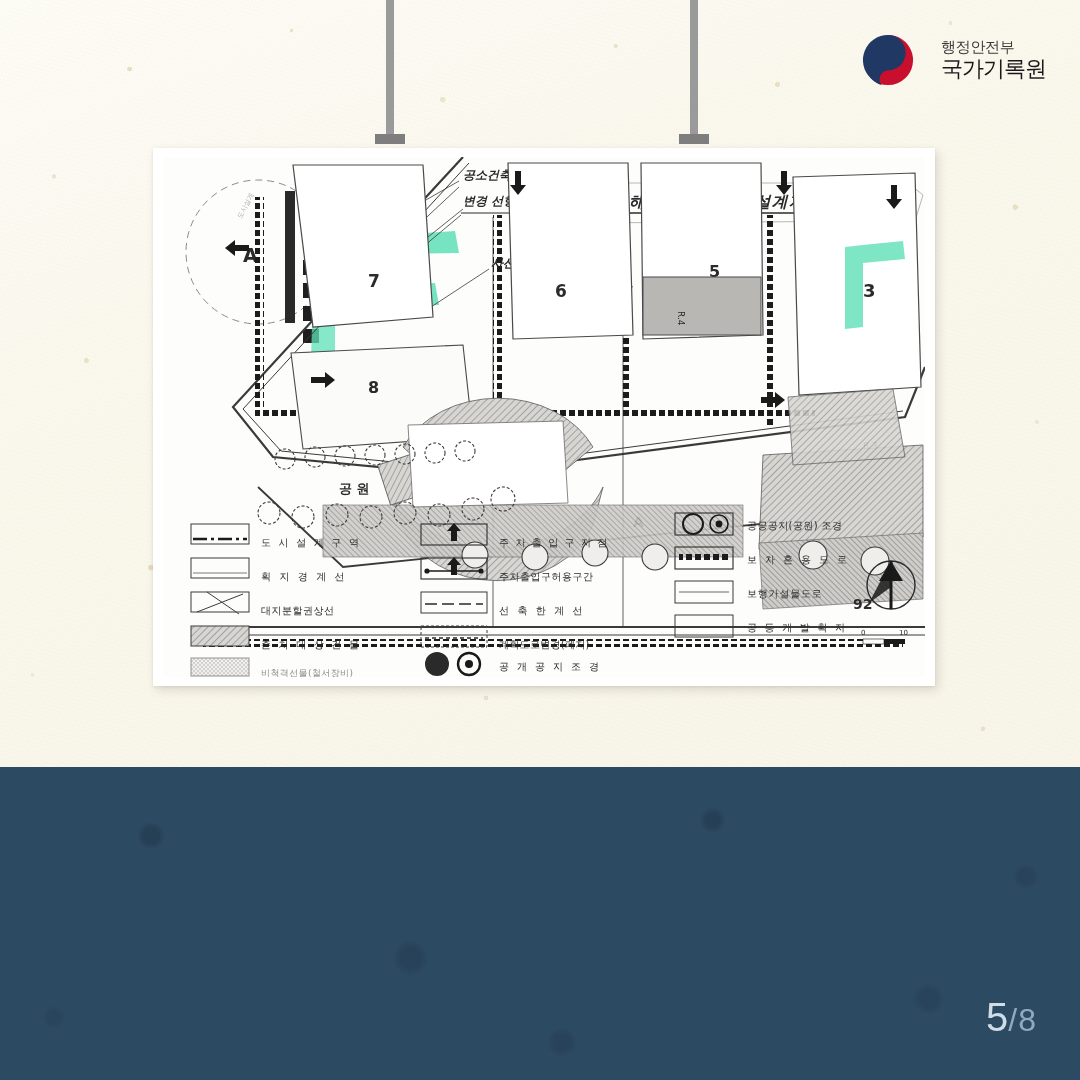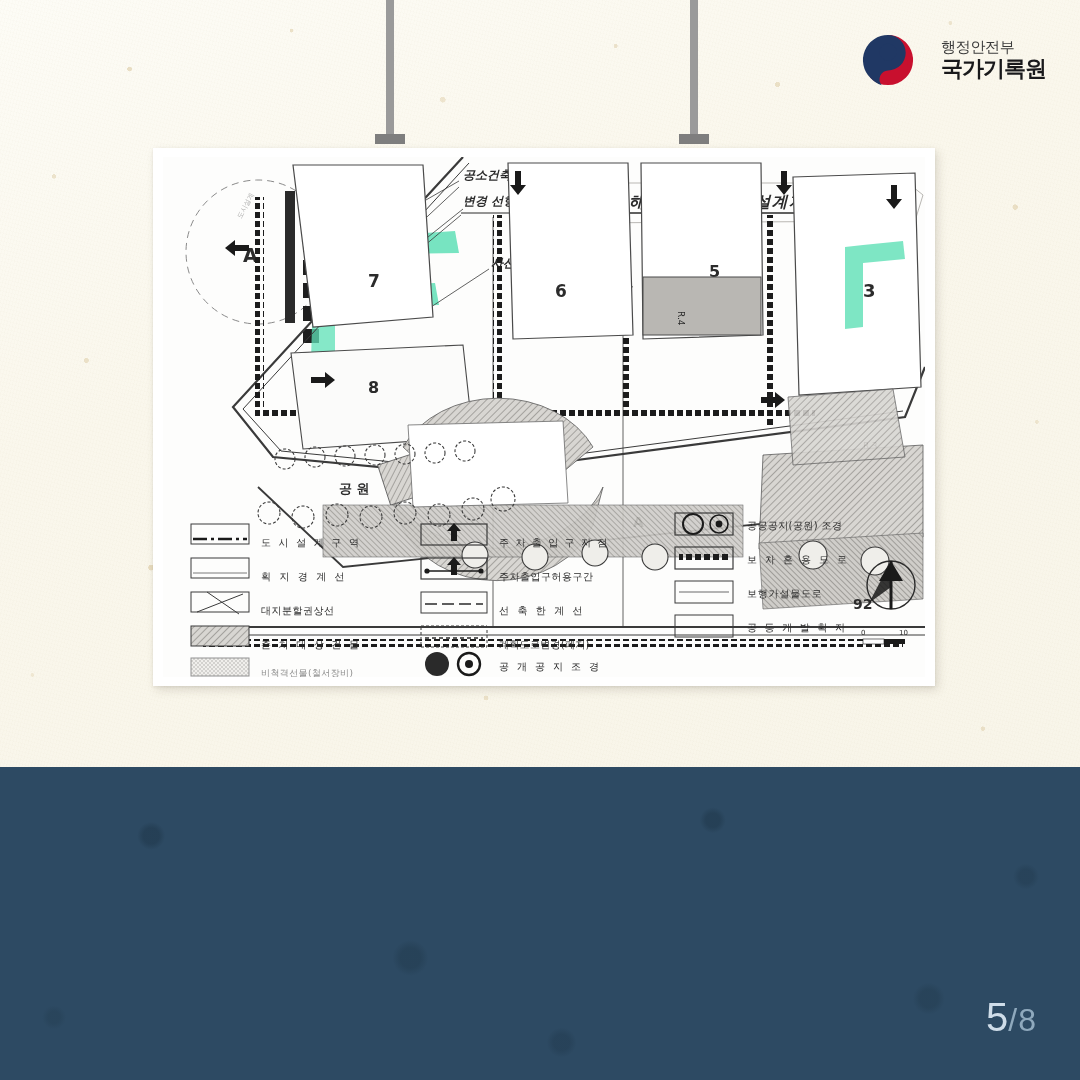--- a/index.html
+++ b/index.html
@@ -53,21 +53,21 @@
       repeating-linear-gradient(105deg, rgba(200,185,150,.030) 0 1px, transparent 1px 3px),
       repeating-linear-gradient(15deg,  rgba(190,175,140,.022) 0 1px, transparent 1px 4px);
     pointer-events:none;
   }
 
   
   #logo{ position:absolute; right:34px; top:30px; display:flex; align-items:center; gap:23px; }
   #logo-mark{ position:relative; width:60px; height:60px; flex:0 0 60px; }
   #logo-text{ line-height:1.18; }
   .logo-l1{ font-size:15px; color:#3b3b3b; letter-spacing:-.3px; font-weight:400; }
-  .logo-l2{ font-size:22px; color:#19191b; letter-spacing:-1px; font-weight:700; }
+  .logo-l2{ font-size:22px; color:#19191b; letter-spacing:-1px; font-weight:400; }
 
   
   .clip{ position:absolute; top:-4px; }
   .clip .stem{ position:absolute; left:11px; top:0; width:8px; height:142px; background:#9a9a9a; }
   .clip .base{ position:absolute; left:0; top:138px; width:30px; height:10px; background:#7e7e7e; }
 
   
   #map-photo{
     position:absolute; left:153px; top:148px; width:782px; height:538px;
     background:#ffffff; padding:9px 10px;

